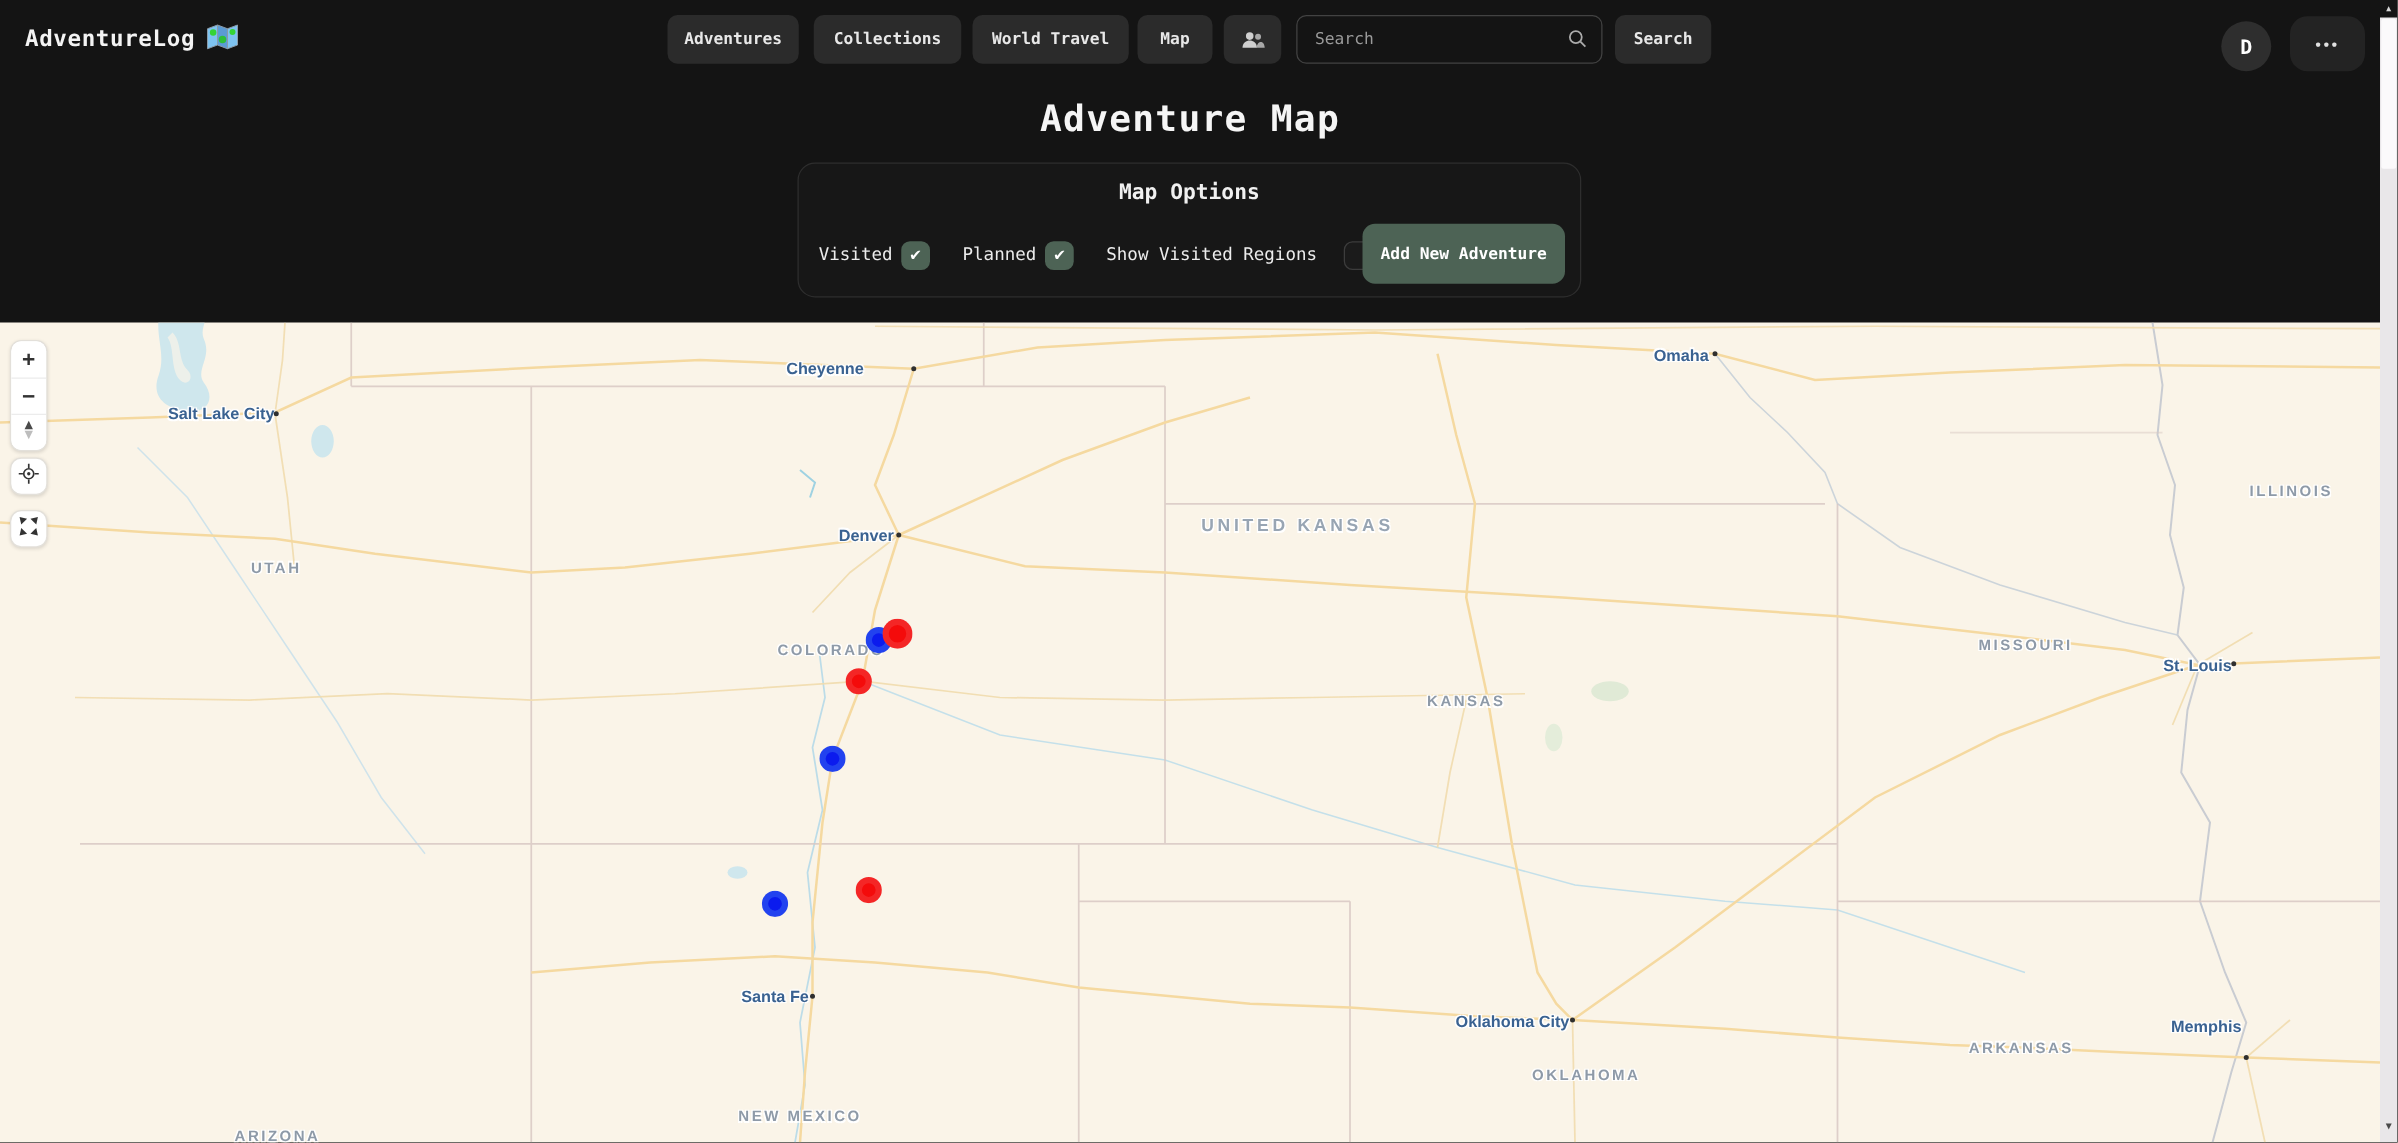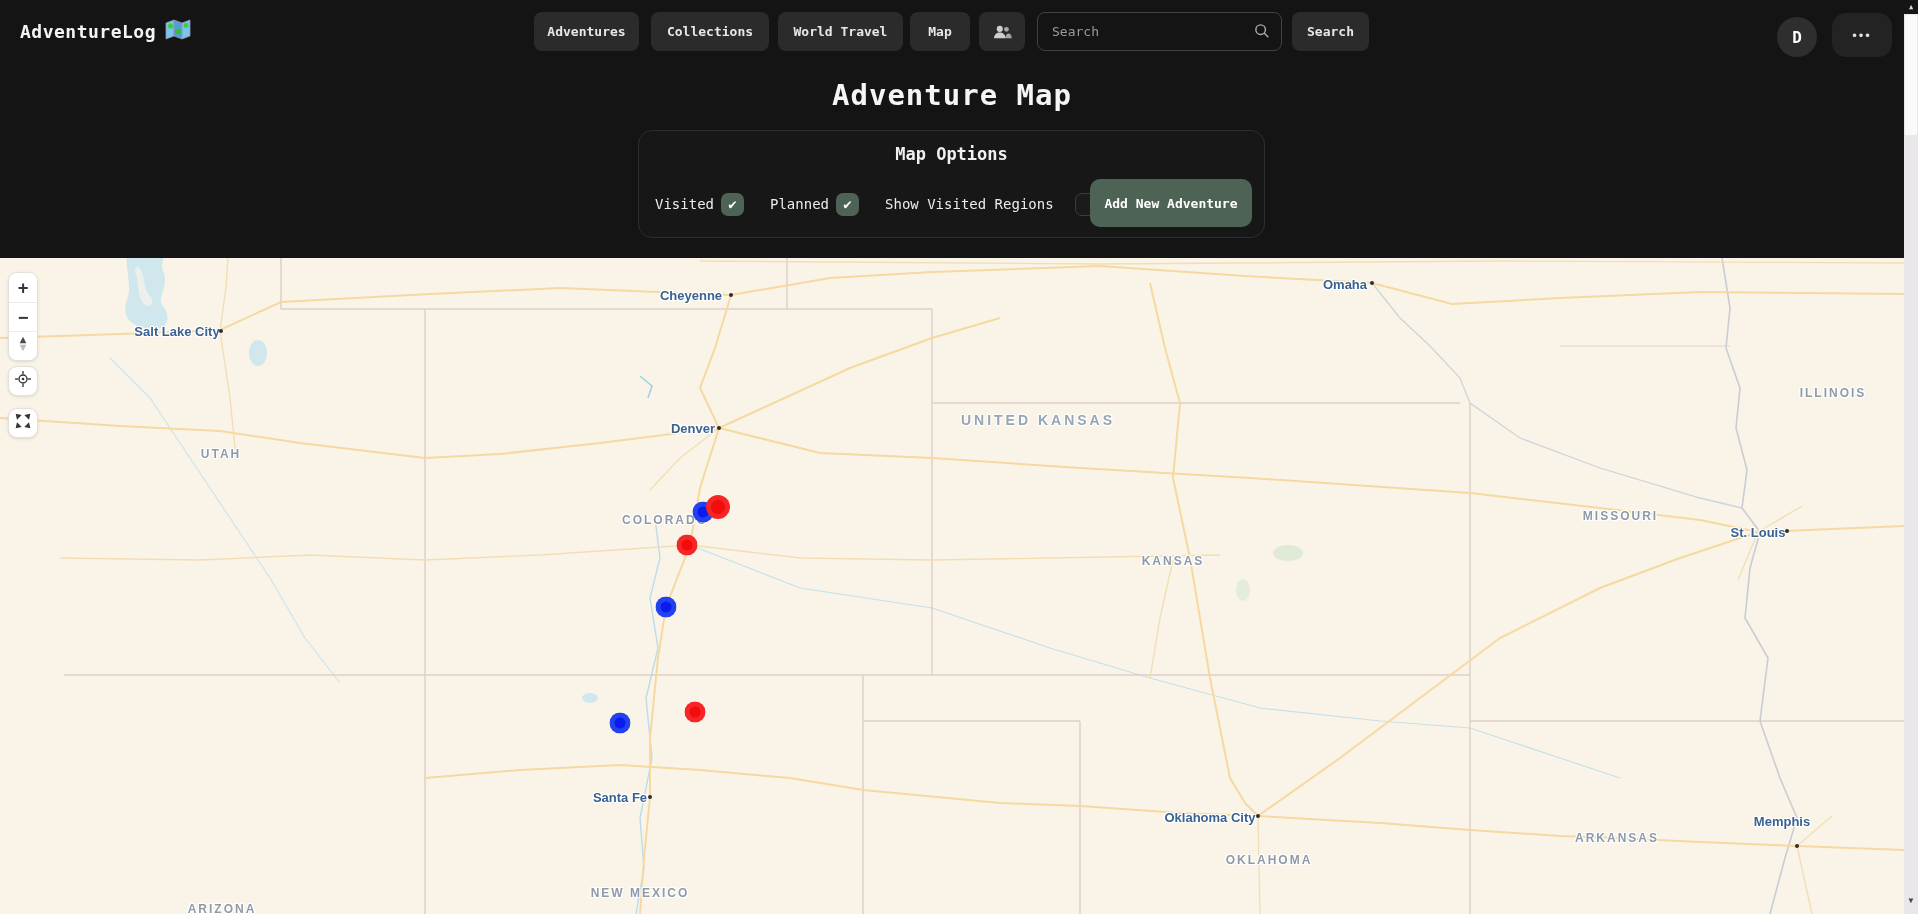--- a/index.html
+++ b/index.html
@@ -215,31 +215,31 @@
     <div class="state-label" style="left:1173px;top:303px;">KANSAS</div>
     <div class="state-label" style="left:1610px;top:258px;padding-left:21px;">MISSOURI</div>
     <div class="state-label" style="left:1833px;top:135px;">ILLINOIS</div>
     <div class="state-label" style="left:1269px;top:602px;">OKLAHOMA</div>
     <div class="state-label" style="left:1617px;top:580px;">ARKANSAS</div>
     <div class="state-label" style="left:640px;top:635px;">NEW MEXICO</div>
     <div class="state-label" style="left:222px;top:651px;">ARIZONA</div>
 
     <div class="city-label" style="left:177px;top:73px;">Salt Lake City</div>
     <div class="city-dot" style="left:221px;top:73px;"></div>
-    <div class="city-label" style="left:685px;top:37px;padding-left:12px;">Cheyenne</div>
+    <div class="city-label" style="left:654px;top:37px;padding-left:12px;">Cheyenne</div>
     <div class="city-dot" style="left:731px;top:37px;"></div>
     <div class="city-label" style="left:693px;top:170px;">Denver</div>
     <div class="city-dot" style="left:719px;top:170px;"></div>
     <div class="city-label" style="left:1345px;top:26px;">Omaha</div>
     <div class="city-dot" style="left:1372px;top:25px;"></div>
     <div class="city-label" style="left:1758px;top:274px;">St. Louis</div>
     <div class="city-dot" style="left:1787px;top:273px;"></div>
     <div class="city-label" style="left:1210px;top:559px;">Oklahoma City</div>
     <div class="city-dot" style="left:1258px;top:558px;"></div>
-    <div class="city-label" style="left:1765px;top:563px;margin-left:17px;">Memphis</div>
+    <div class="city-label" style="left:1765px;top:563px;">Memphis</div>
     <div class="city-dot" style="left:1797px;top:588px;"></div>
     <div class="city-label" style="left:620px;top:539px;">Santa Fe</div>
     <div class="city-dot" style="left:650px;top:539px;"></div>
 
     <div class="marker blue" style="left:703px;top:254px;"></div>
     <div class="marker red big" style="left:718px;top:249px;"></div>
     <div class="marker red" style="left:687px;top:287px;"></div>
     <div class="marker blue" style="left:666px;top:349px;"></div>
     <div class="marker blue" style="left:620px;top:465px;"></div>
     <div class="marker red" style="left:695px;top:454px;"></div>

